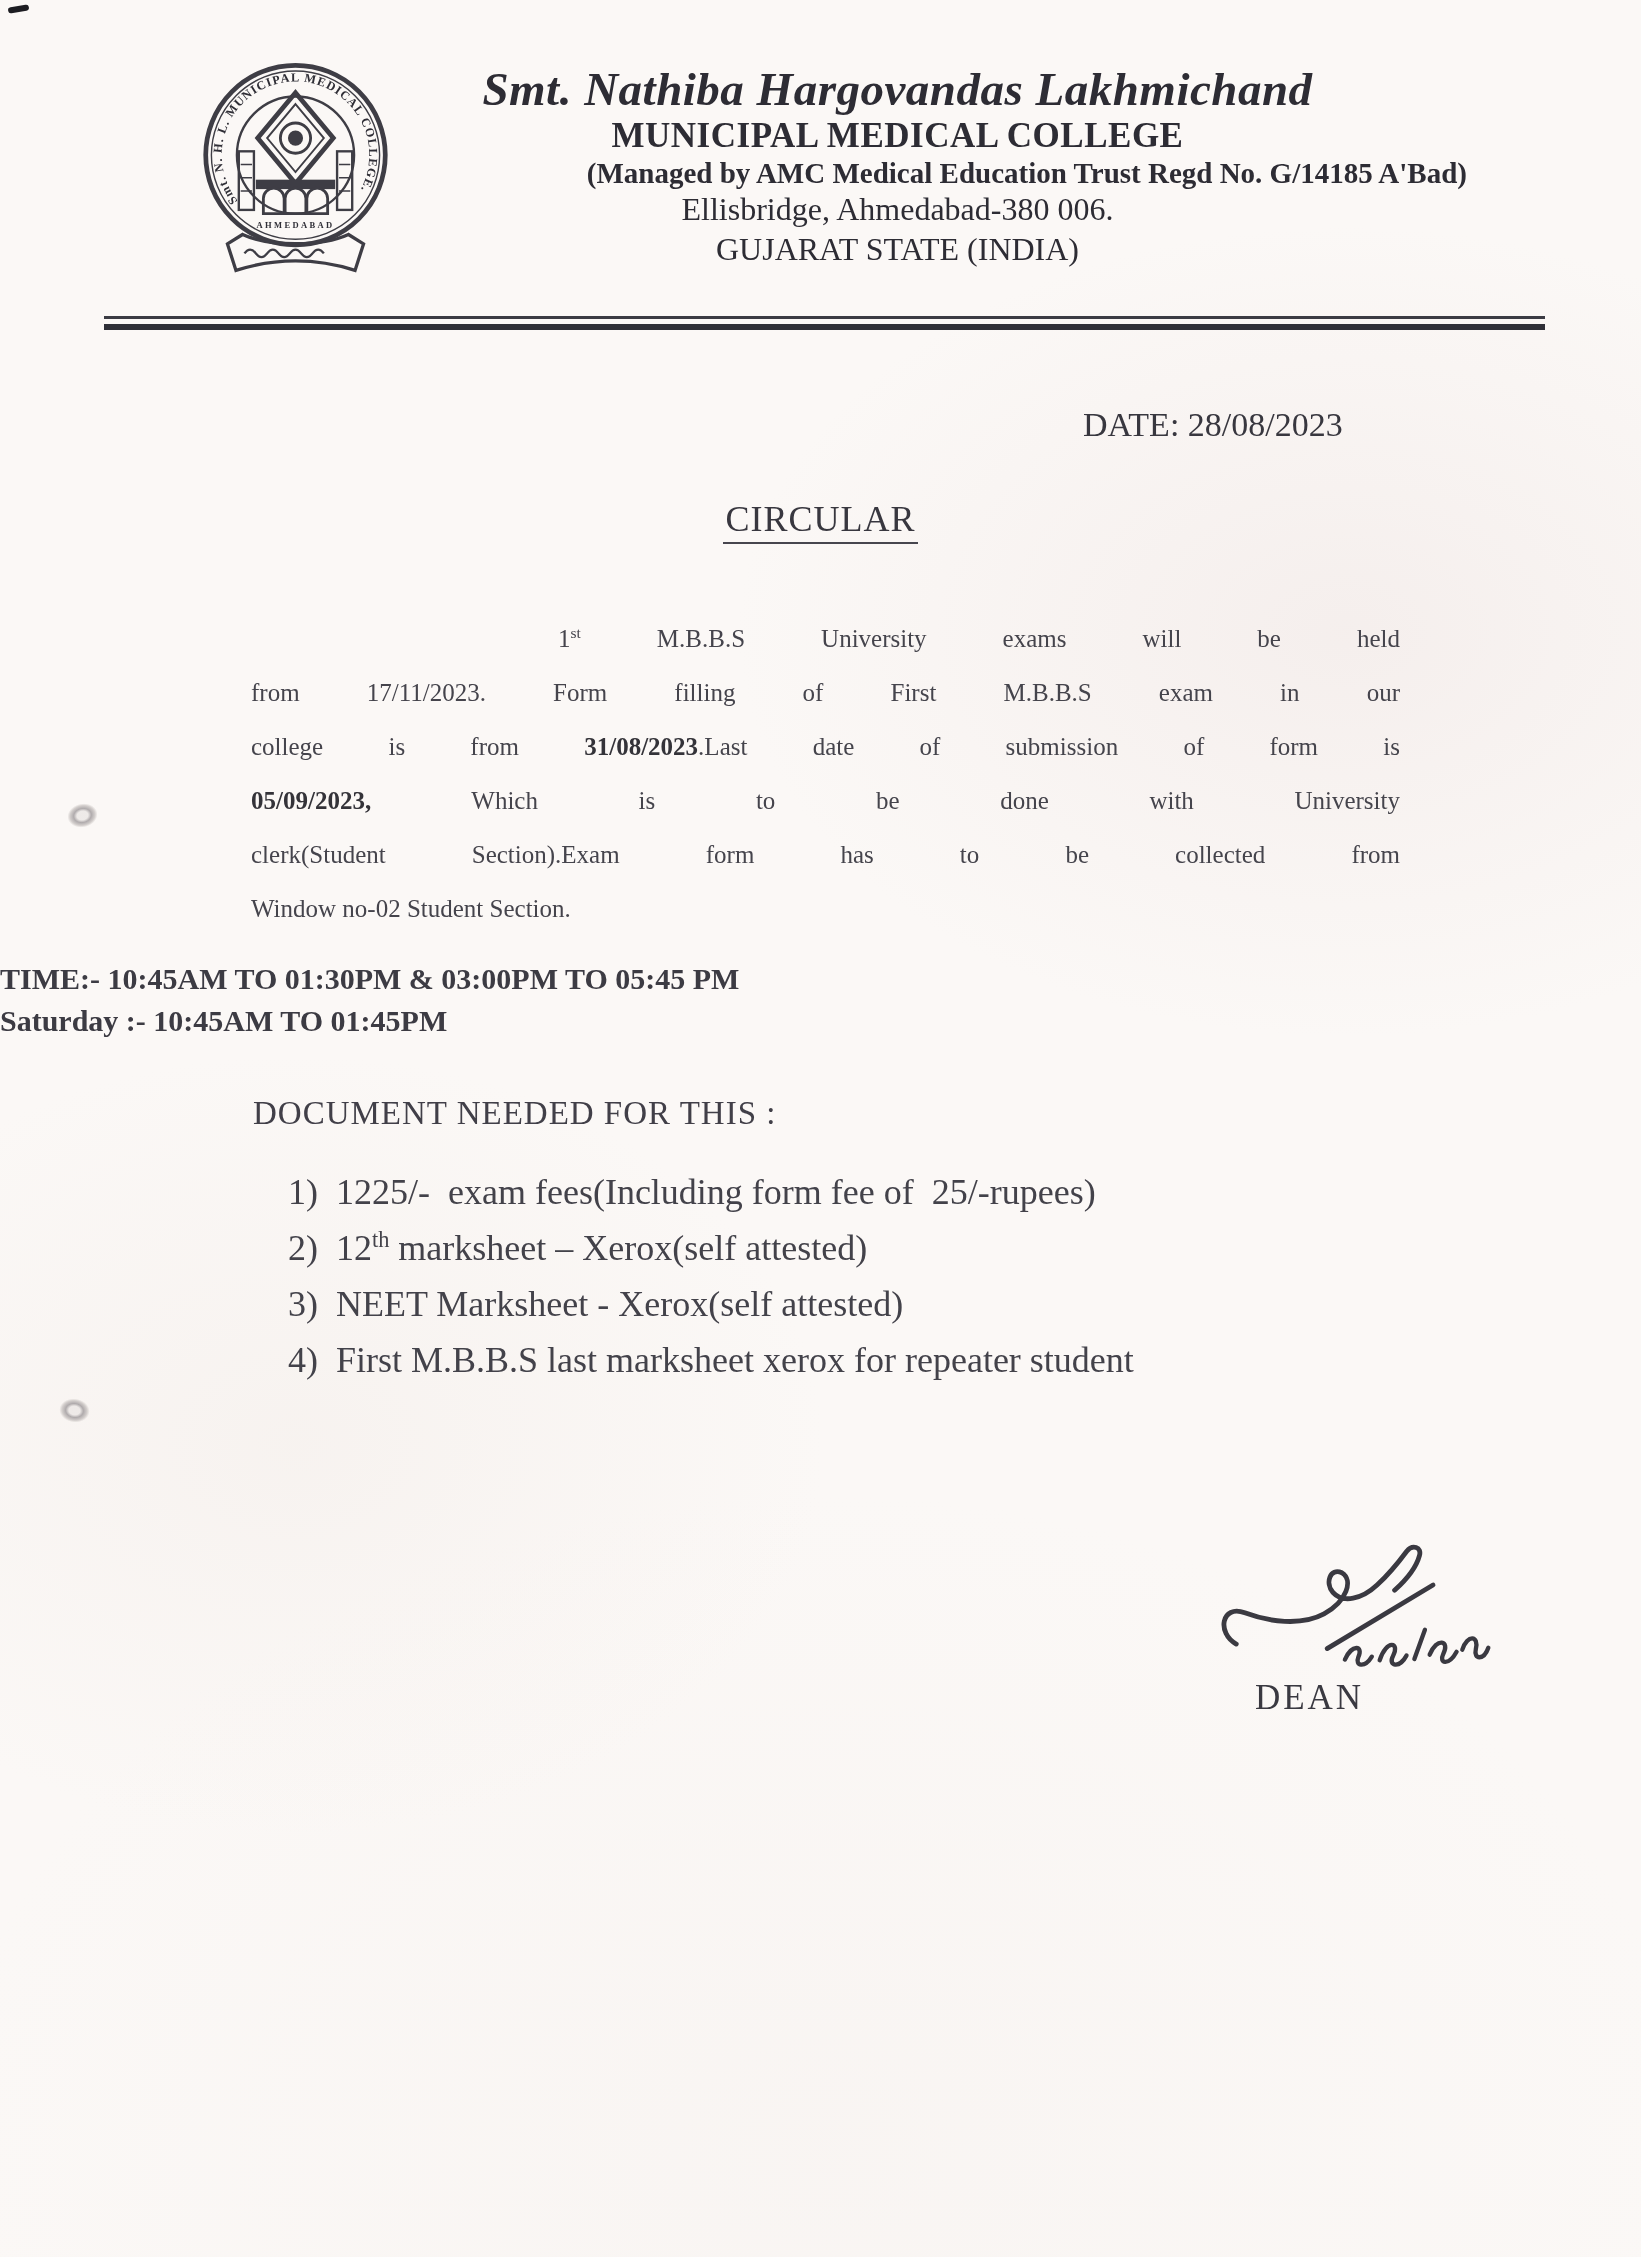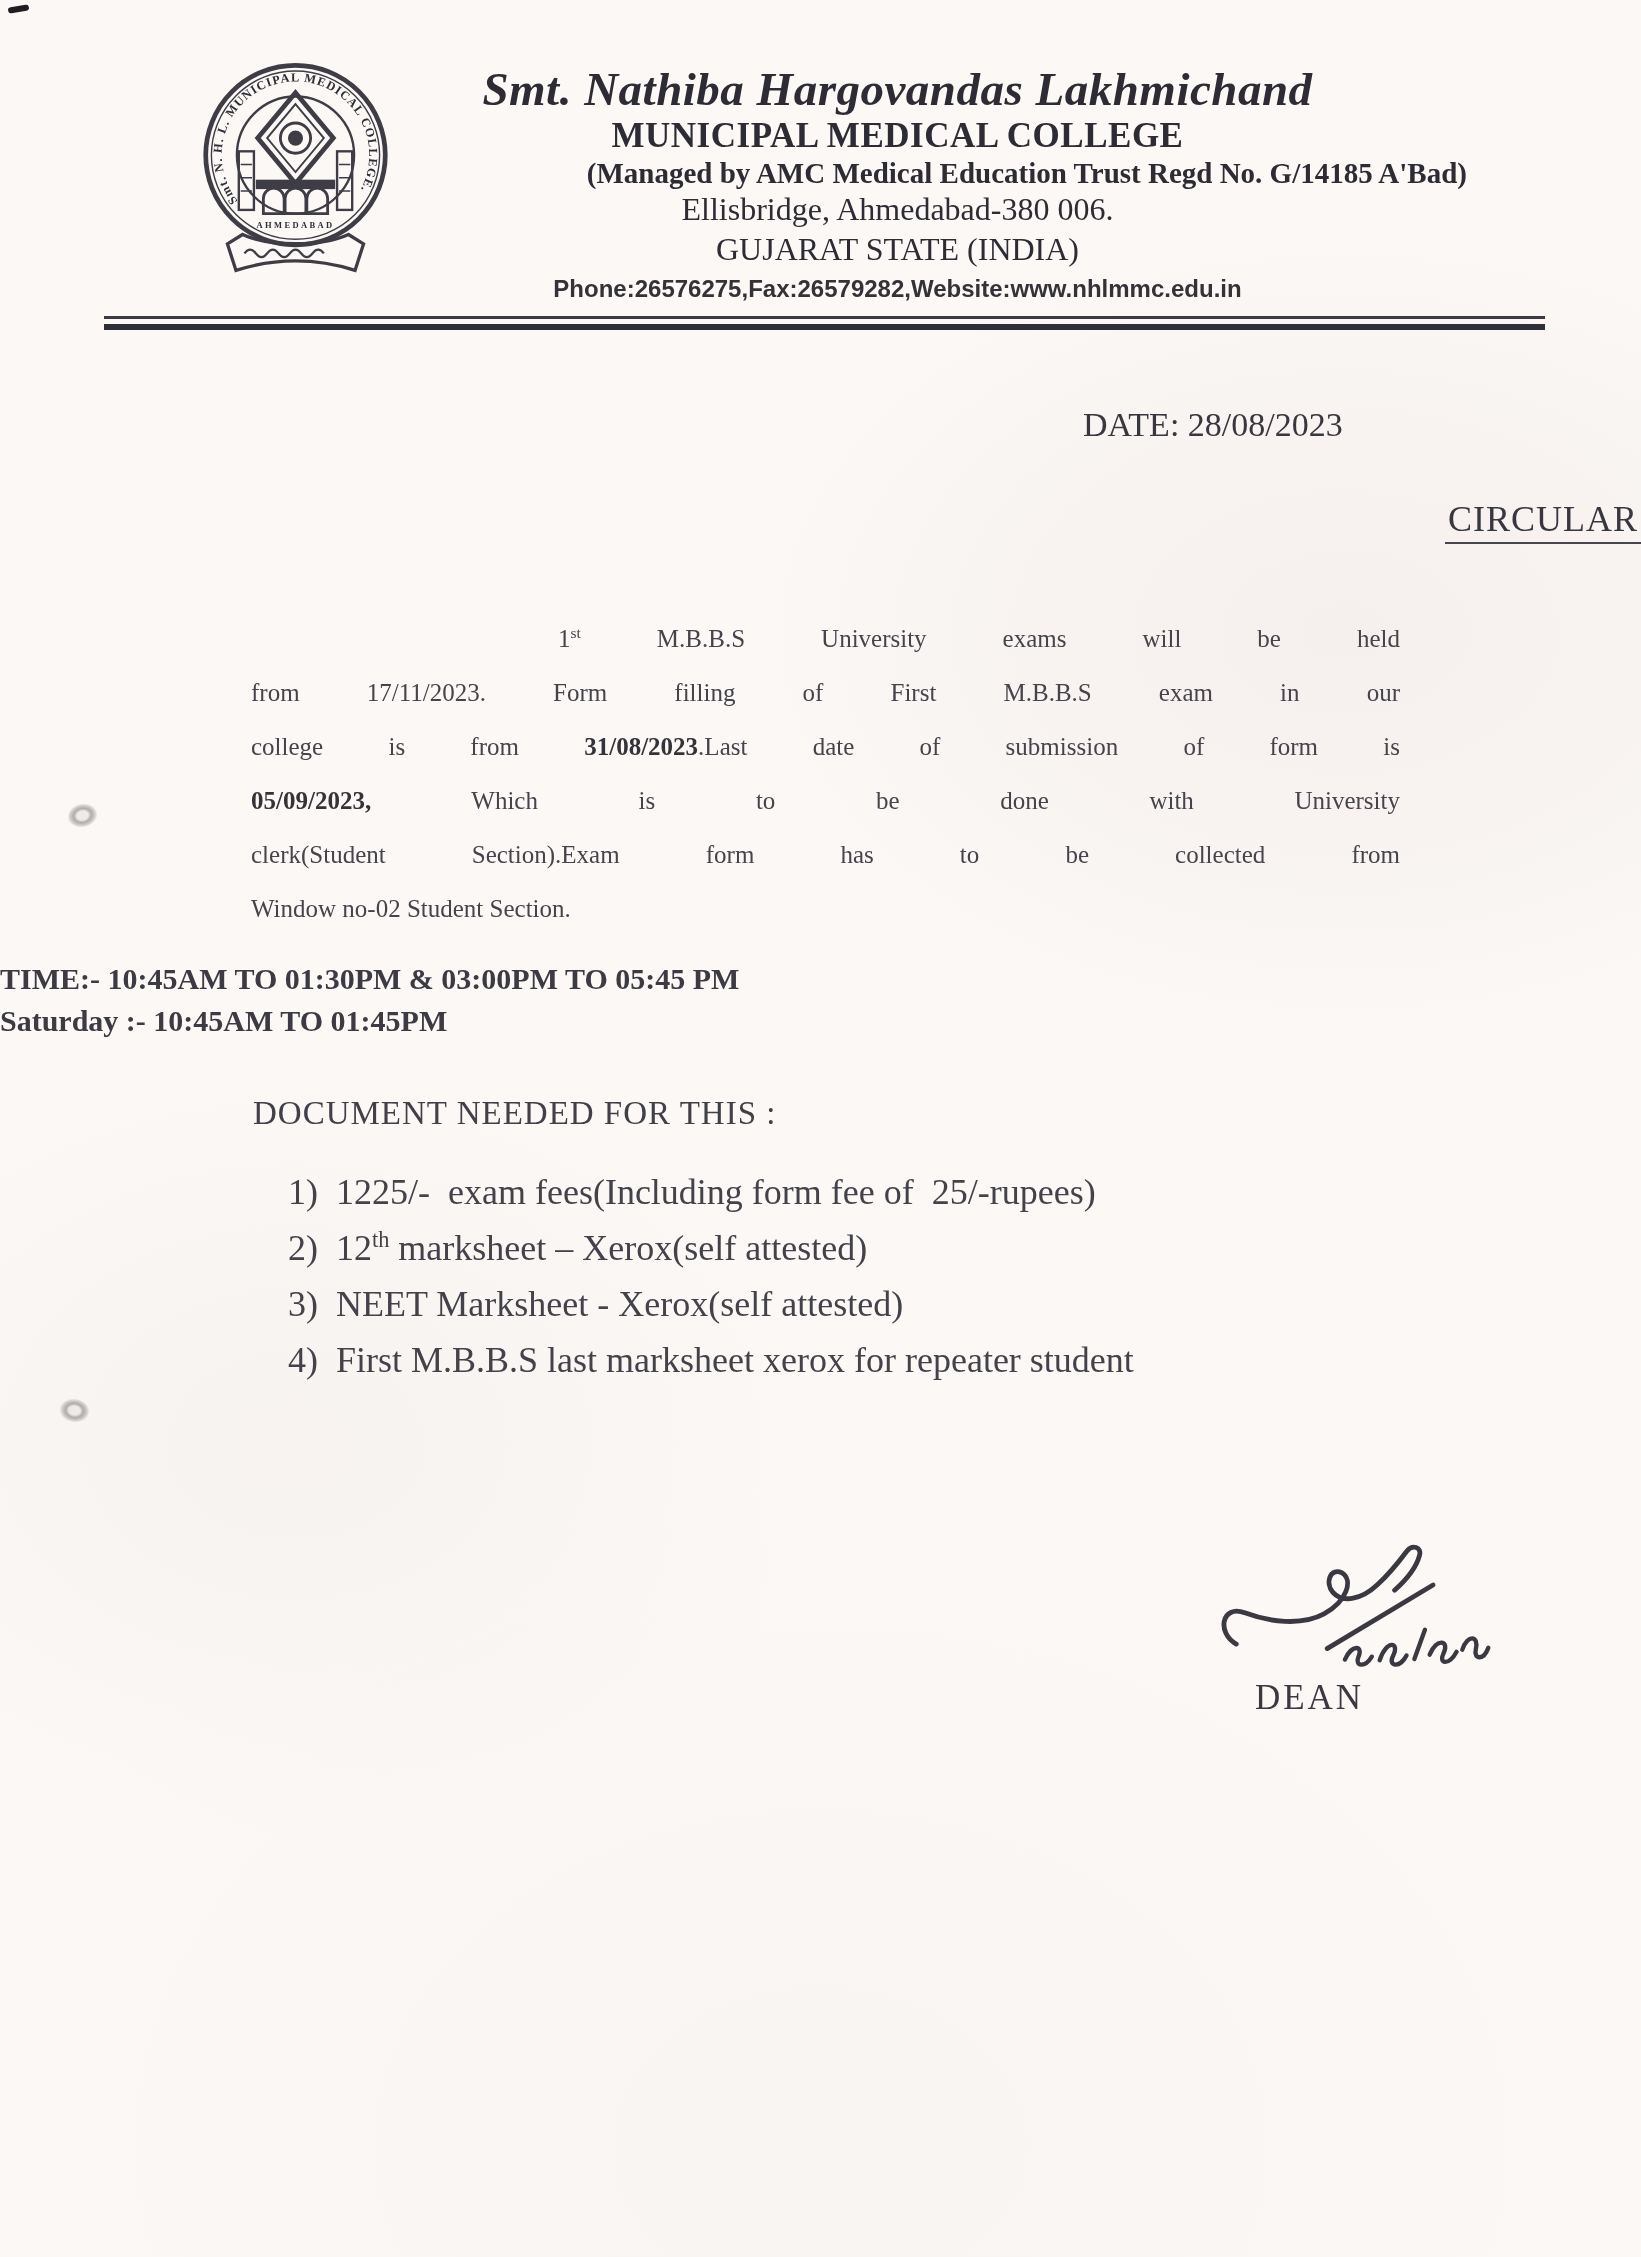--- a/index.html
+++ b/index.html
@@ -28,21 +28,21 @@
   .h-college{top:108px;font-size:35px;font-weight:bold;letter-spacing:0.5px;}
   .h-managed{top:149px;font-size:29px;font-weight:bold;text-align:right;}
   .h-address{top:183px;font-size:32px;}
   .h-state{top:223px;font-size:32px;}
   .h-contact{top:267px;font-size:24px;font-weight:bold;font-family:"Liberation Sans", sans-serif;color:#333238;}
 
   .rule{left:104px;top:316px;width:1441px;height:4.8px;border-top:3.9px solid #3b3b43;border-bottom:6.8px solid #2f2f37;}
 
   .date-line{left:1083px;top:406px;font-size:34px;color:#38373f;white-space:nowrap;}
 
-  .circular-wrap{left:0;top:498px;width:1641px;text-align:right;}
+  .circular-wrap{left:0;top:498px;width:1641px;text-align:center;}
   .circular-wrap span{display:inline-block;font-size:36px;letter-spacing:1px;color:#38373f;border-bottom:2.9px solid #47464e;padding:0 2.9px 1.9px 2.9px;}
 
   
   #para{left:251px;top:612px;width:1149px;font-size:25px;color:#45444c;}
   .jline{height:54px;line-height:54px;text-align:justify;text-align-last:justify;white-space:normal;}
   .jline.indent{text-indent:307px;}
   .jline.last{text-align:left;text-align-last:left;}
   .jline b{font-weight:bold;color:#343339;}
   sup{font-size:0.62em;vertical-align:super;line-height:0;}
 
@@ -109,21 +109,20 @@
     </text>
     <text x="100" y="177" font-size="9" font-weight="bold" fill="#2f2e36" letter-spacing="2.5" text-anchor="middle">AHMEDABAD</text>
   </svg>
 
   <div class="abs" id="header-text">
     <div class="hline h-name">Smt. Nathiba Hargovandas Lakhmichand</div>
     <div class="hline h-college">MUNICIPAL MEDICAL COLLEGE</div>
     <div class="hline h-managed">(Managed by AMC Medical Education Trust Regd No. G/14185 A'Bad)</div>
     <div class="hline h-address">Ellisbridge, Ahmedabad-380 006.</div>
     <div class="hline h-state">GUJARAT STATE (INDIA)</div>
-    <div class="hline h-contact">Phone:26576275,Fax:26579282,Website:www.nhlmmc.edu.in</div>
   </div>
 
   <div class="abs rule"></div>
 
   <div class="abs date-line">DATE: 28/08/2023</div>
 
   <div class="abs circular-wrap">
     <span>CIRCULAR</span>
   </div>
 

